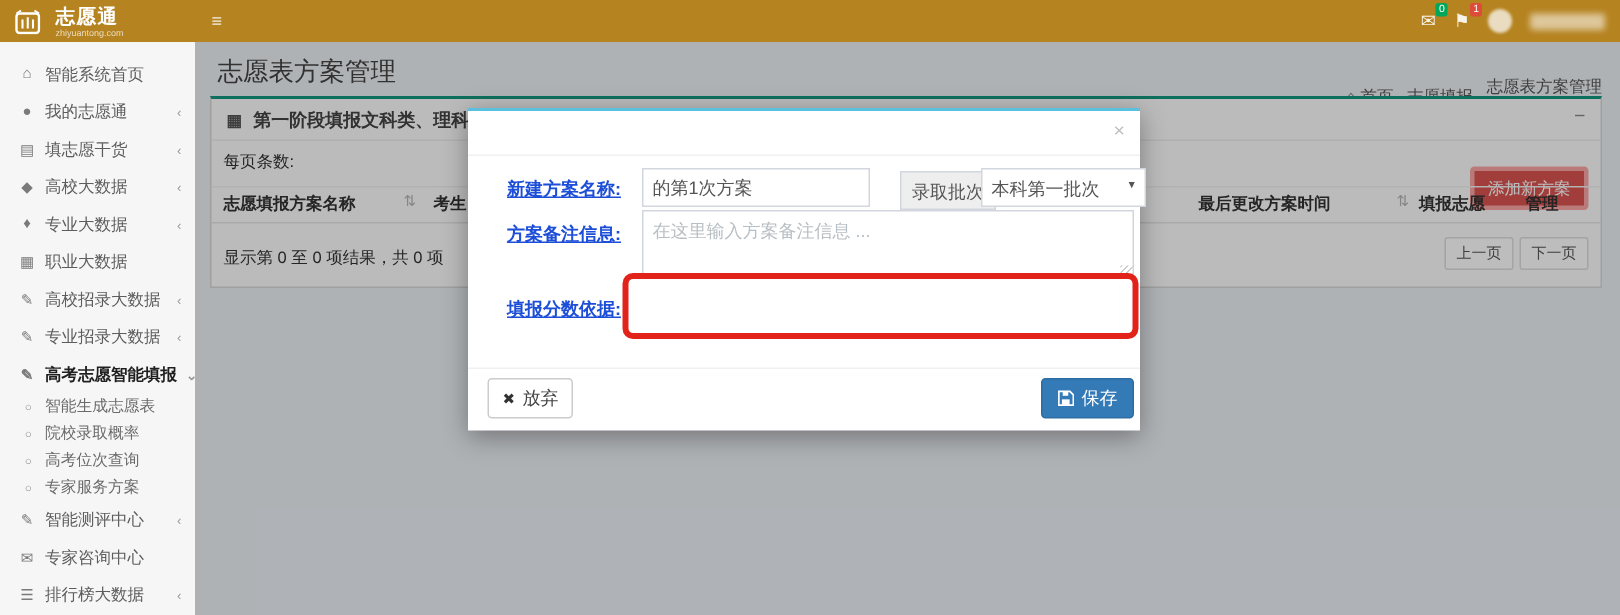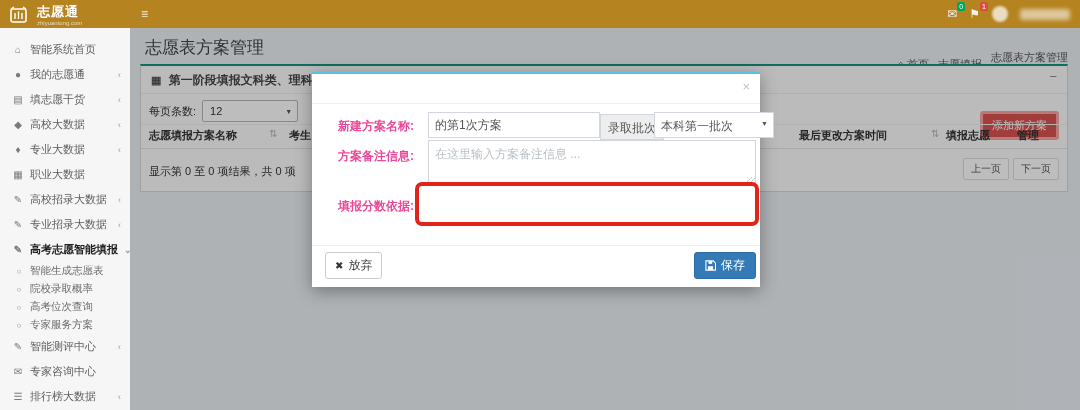--- a/index.html
+++ b/index.html
@@ -59,25 +59,25 @@
 
   
   .overlay { position:absolute; left:130px; top:28px; right:0; bottom:0; background:rgba(0,0,0,.26); z-index:30; }
 
   
   .modal { position:absolute; left:312px; top:72px; width:448px; height:215px; background:#fff; border-top:2px solid #5bc0de; box-shadow:0 4px 16px rgba(0,0,0,.35); z-index:40; }
   .modal-title { position:absolute; left:12px; top:8px; font-size:13px; color:#444; white-space:nowrap; }
   .modal-close { position:absolute; right:10px; top:5px; font-size:13px; color:#c0c0c0; cursor:pointer; }
   .modal-hd-line { position:absolute; left:0; right:0; top:29px; border-top:1px solid #f0f0f0; }
 
-  .m-label { position:absolute; left:16px; width:86px; text-align:right; font-size:12px; font-weight:bold; color:#ec4899; white-space:nowrap; }
-  .m-input { position:absolute; left:116px; top:38px; width:172px; height:26px; border:1px solid #d2d6de; font-size:12px; color:#555; padding:0 6px; font-family:inherit; }
+  .m-label { position:absolute; left:16px; width:86px; text-align:right; font-size:12px; font-weight:bold; color:#1d4ed8; white-space:nowrap;text-decoration:underline; }
+  .m-input { position:absolute; left:116px; top:38px; width:152px; height:26px; border:1px solid #d2d6de; font-size:12px; color:#555; padding:0 6px; font-family:inherit; }
   .m-addon { position:absolute; left:288px; top:40px; height:26px; border:1px solid #d2d6de; background:#eee; color:#555; font-size:12px; padding:5px 7px; white-space:nowrap; }
   .m-select { position:absolute; background:#fff; border:1px solid #d2d6de; color:#555; font-size:12px; cursor:pointer; }
-  .m-select.batch { left:342px; top:38px; width:120px; height:26px; padding:5px 14px 0 6px; }
+  .m-select.batch { left:342px; top:38px; width:110px; height:26px; padding:5px 14px 0 6px; }
   .m-textarea { position:absolute; left:116px; top:66px; width:328px; height:46px; border:1px solid #d2d6de; font-size:12px; color:#555; padding:5px 6px; resize:none; font-family:inherit; }
   .m-textarea::placeholder { color:#b8bfc4; }
   .resize-corner { position:absolute; left:435px; top:103px; width:8px; height:8px; background:repeating-linear-gradient(135deg,#ccc 0 1px,transparent 1px 3px); }
   .m-select.score { left:116px; top:118px; width:328px; height:26px; padding:5px 14px 0 6px; }
 
   .red-annotation { position:absolute; left:103px; top:108px; width:344px; height:44px; border:4px solid #e2231a; border-radius:7px; z-index:50; pointer-events:none; }
 
   .modal-ft-line { position:absolute; left:0; right:0; top:171px; border-top:1px solid #f0f0f0; }
   .cancel-btn { position:absolute; left:13px; top:178px; background:#fff; border:1px solid #ccc; border-radius:3px; color:#444; font-size:12px; padding:4px 9px; cursor:pointer; display:flex; align-items:center; gap:5px; }
   .cancel-btn .x-ic { font-size:10px; color:#333; }
@@ -205,24 +205,20 @@
   <div class="panel">
     <div class="panel-title">
       <span class="grid-ic">▦</span>
       <span>第一阶段填报文科类、理科类第一批本科院校志愿</span>
     </div>
     <span class="collapse-btn">−</span>
     <div class="panel-hd-line"></div>
 
     <div class="per-page">
       <span>每页条数:</span>
-      <span class="pp-select">
-        <span>12</span>
-        <span class="caret">▼</span>
-      </span>
     </div>
     <span class="add-btn">添加新方案</span>
 
     <div class="thead-top"></div>
     <span class="th" style="left:8px">志愿填报方案名称</span>
     <span class="sort-ic" style="left:128px">⇅</span>
     <span class="th" style="left:148px">考生</span>
     <span class="th" style="left:658px">最后更改方案时间</span>
     <span class="sort-ic" style="left:790px">⇅</span>
     <span class="th" style="left:805px">填报志愿</span>

